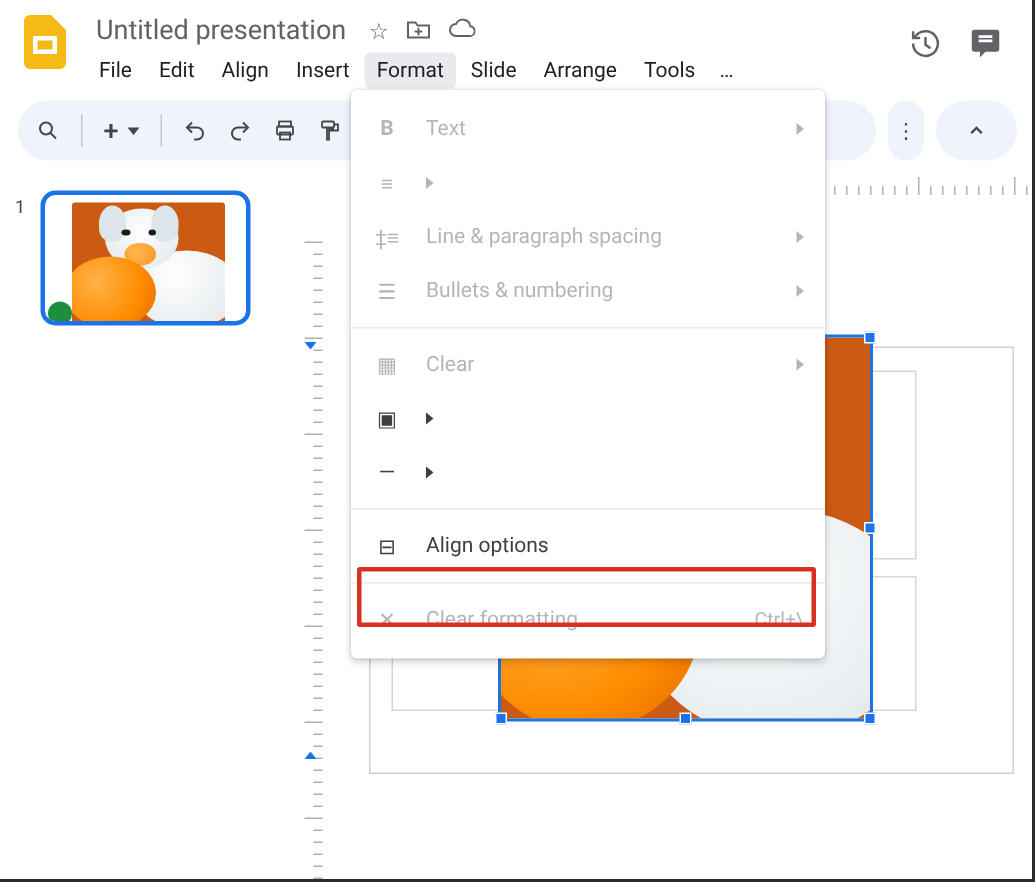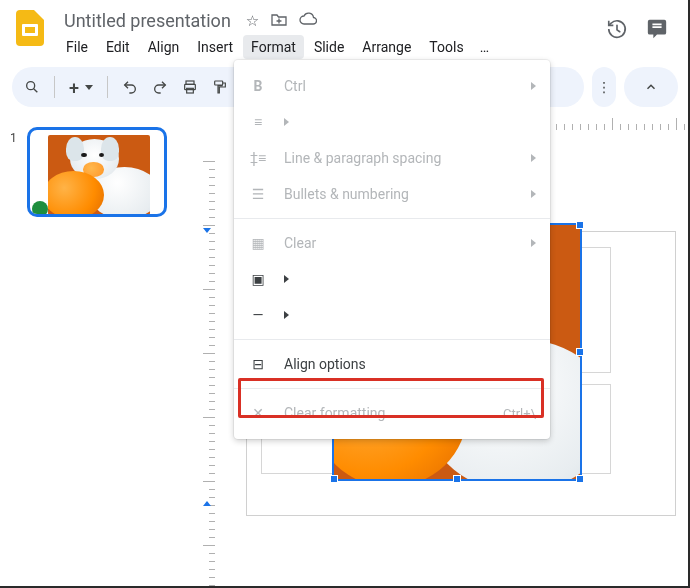--- a/index.html
+++ b/index.html
@@ -313,21 +313,21 @@
       <div class="handle h-bl"></div>
       <div class="handle h-bc"></div>
       <div class="handle h-br"></div>
     </div>
   </div>
 </div>
 
 <div class="dropdown" id="format-dd">
     <div class="dd-item disabled">
       <span class="dd-icon" style="font-weight: 700;">B</span>
-      <span class="dd-label">Ctrl</span>
+      <span class="dd-label">Text</span>
       <span class="dd-arrow tri-right"></span>
     </div>
     <div class="dd-item disabled">
       <span class="dd-icon">≡</span>
       <span class="dd-arrow tri-right"></span>
     </div>
     <div class="dd-item disabled">
       <span class="dd-icon">‡≡</span>
       <span class="dd-label">Line &amp; paragraph spacing</span>
       <span class="dd-arrow tri-right"></span>

